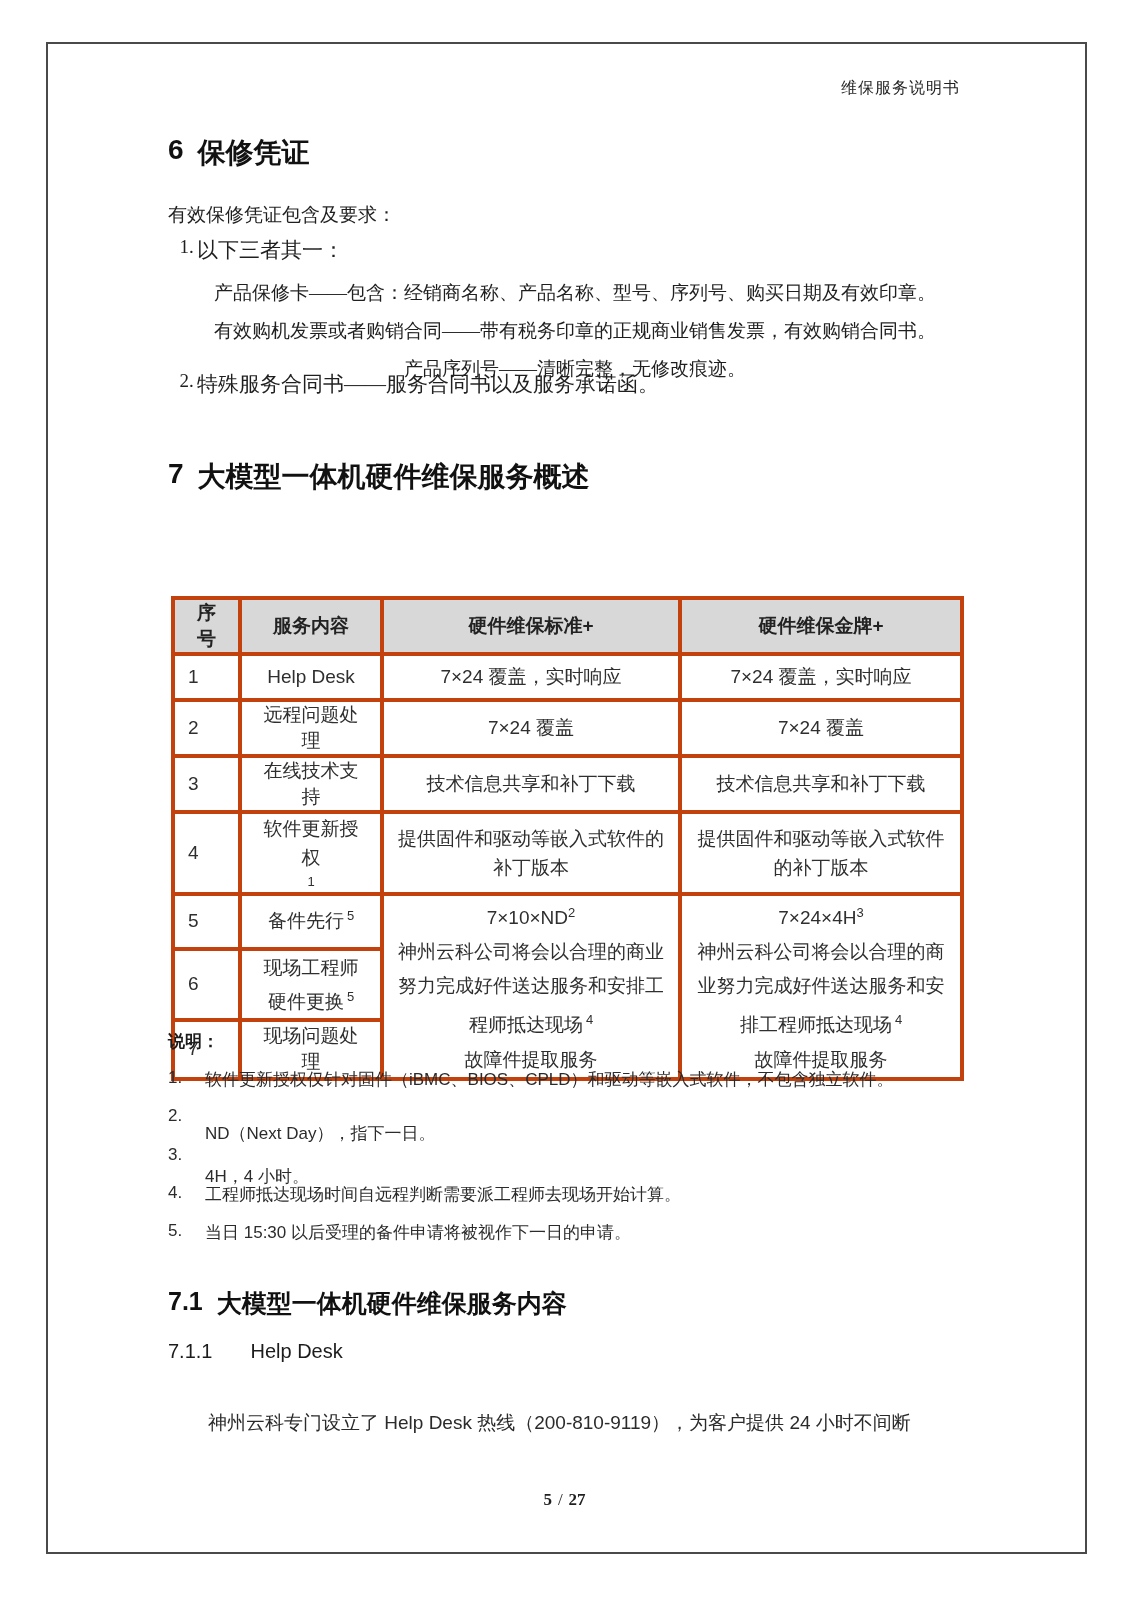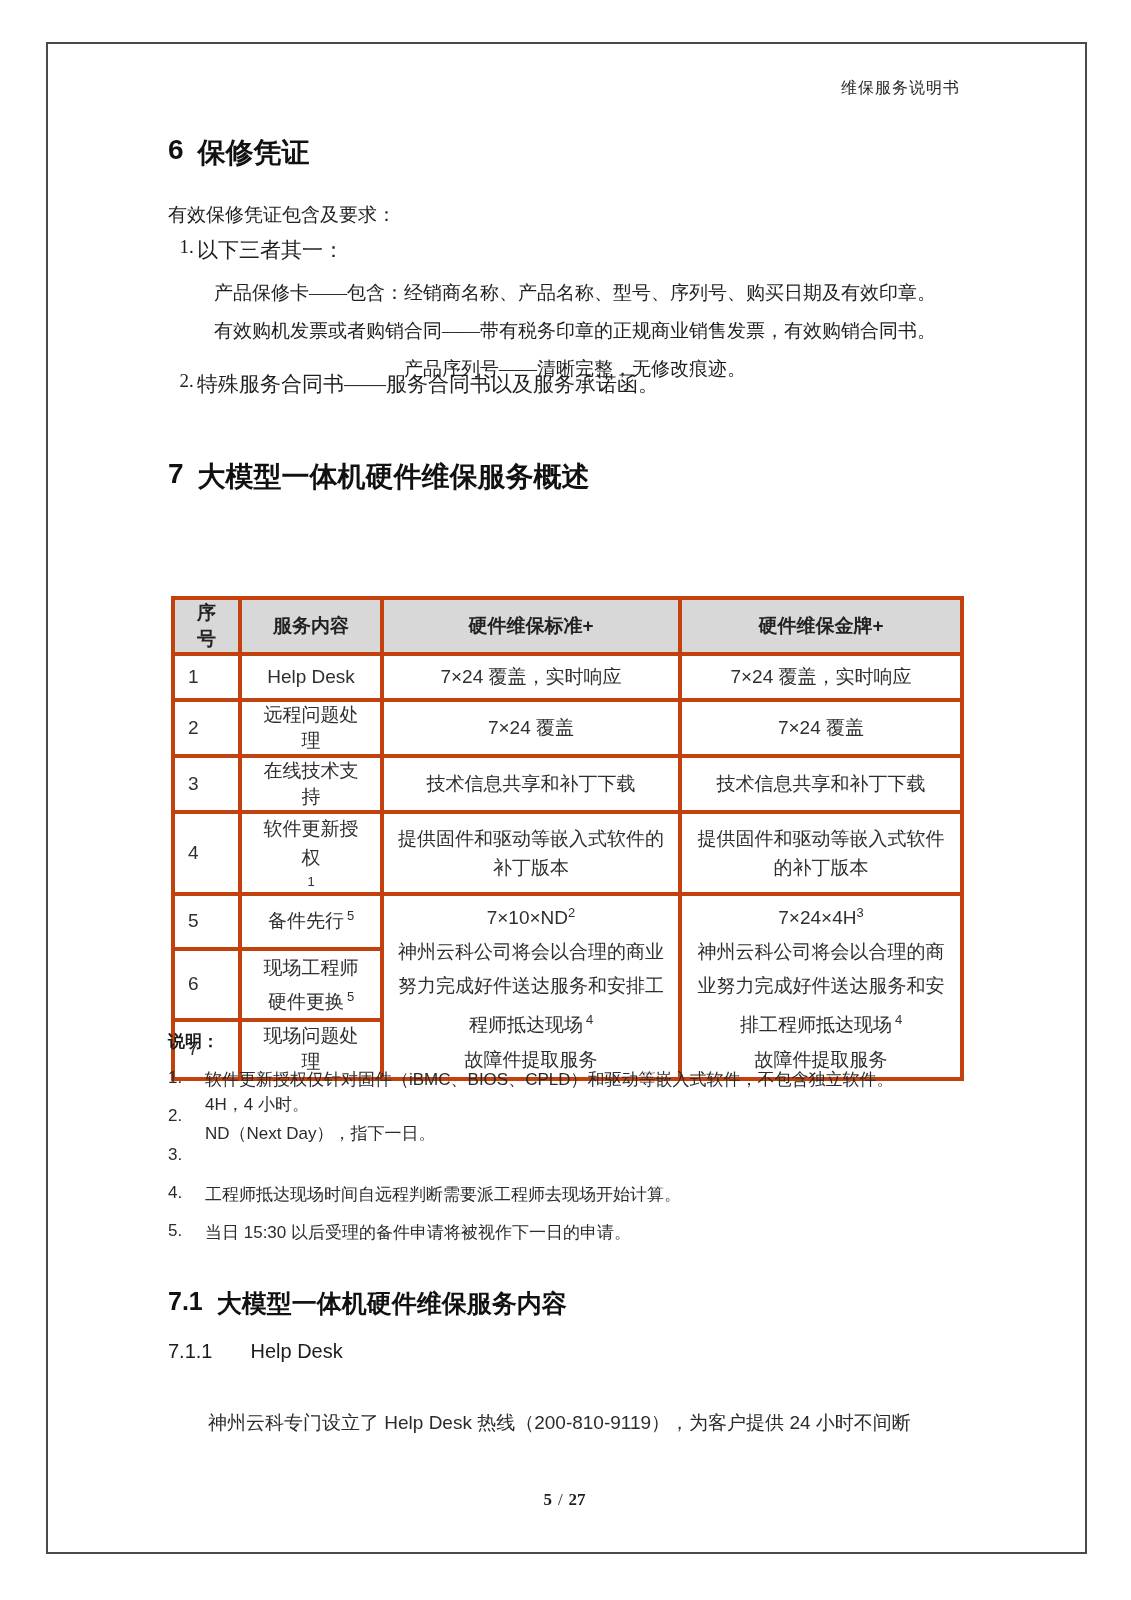--- a/index.html
+++ b/index.html
@@ -151,21 +151,21 @@
 
   <div class="abs notes-label" style="top:1030px;">说明：</div>
 
   <div class="abs note-num" style="top:1068px;">1.</div>
   <div class="abs note-text" style="top:1068px;">软件更新授权仅针对固件（iBMC、BIOS、CPLD）和驱动等嵌入式软件，不包含独立软件。</div>
 
   <div class="abs note-num" style="top:1106px;">2.</div>
   <div class="abs note-text" style="top:1122px;">ND（Next Day），指下一日。</div>
 
   <div class="abs note-num" style="top:1145px;">3.</div>
-  <div class="abs note-text" style="top:1093px;text-align:right;">4H，4 小时。</div>
+  <div class="abs note-text" style="top:1165px;text-align:right;">4H，4 小时。</div>
 
   <div class="abs note-num" style="top:1183px;">4.</div>
   <div class="abs note-text" style="top:1183px;font-family:Liberation Serif, serif;">工程师抵达现场时间自远程判断需要派工程师去现场开始计算。</div>
 
   <div class="abs note-num" style="top:1221px;">5.</div>
   <div class="abs note-text" style="top:1221px;">当日 15:30 以后受理的备件申请将被视作下一日的申请。</div>
 
   <div class="abs h2" style="top:1272px;">
     <span class="sec-num">7.1</span>
     <span>大模型一体机硬件维保服务内容</span>

